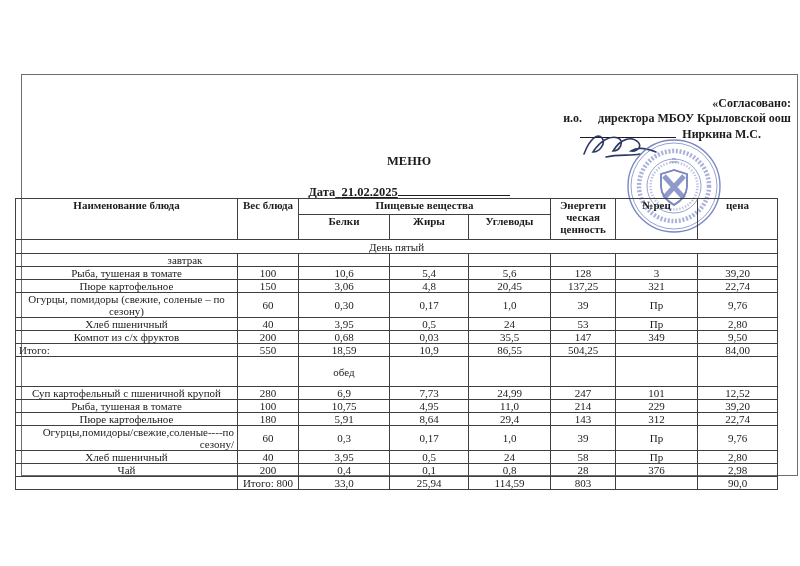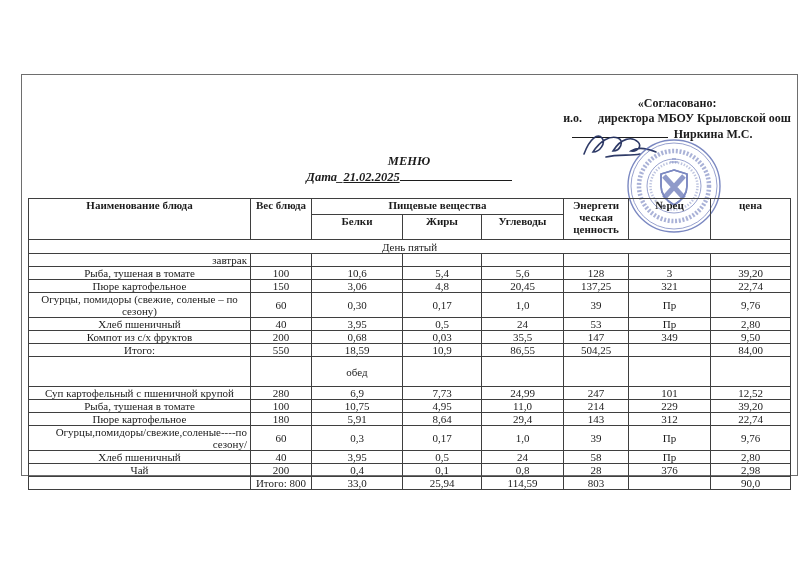--- a/index.html
+++ b/index.html
@@ -7,61 +7,61 @@
     width:800px;height:566px;position:relative;overflow:hidden;
     background:#ffffff;color:#1c1c1c;
     font-family:"Liberation Serif","DejaVu Serif",serif;
   }
   .frame{
     position:absolute;left:21px;top:74px;width:775px;height:400px;
     border:1px solid #6e6e6e;
   }
   
   .approval{
-    position:absolute;top:96px;right:9px;text-align:center;
+    position:absolute;top:96px;right:9px;text-align:right;
     font-weight:bold;font-size:12px;line-height:15px;white-space:nowrap;margin-left:44px;
   }
   .approval .role{margin-right:16px}
   .sig-underscore{
     display:inline-block;width:96px;height:11px;
     border-bottom:1px solid #1c1c1c;margin-right:6px;
   }
   .approval .line3{padding-right:30px}
   
   .titleblock{
     position:absolute;left:28px;top:154px;width:762px;text-align:center;
-    font-weight:bold;font-size:12.5px;line-height:14.5px;font-style:italic;
-  }
-  .dateline{width:fit-content;margin:0 auto;text-align:left}
+    font-weight:bold;font-size:12.5px;line-height:14.5px;
+  }
+  .dateline{width:fit-content;margin:15px auto;text-align:left}
   .date-value{text-decoration:underline}
   .date-underscore{
     display:inline-block;width:112px;height:11px;
     border-bottom:1px solid #1c1c1c;
   }
   
   table.menu{
-    position:absolute;left:28px;top:198px;width:762px;
+    position:absolute;left:15px;top:198px;width:762px;
     border-collapse:collapse;table-layout:fixed;font-size:11px;padding-left:40px;
   }
   table.menu th,table.menu td{
     border:1px solid #3f3f3f;padding:0 3px;line-height:12px;
     overflow:hidden;
   }
   table.menu th{vertical-align:top;text-align:center;font-size:11px;font-weight:bold}
   table.menu td{vertical-align:middle}
   tr.h1{height:16px}
   tr.h2{height:25px}
   tr{height:13px}
   tr.dayrow{height:14px}
   tr.mealrow2{height:30px}
   .c{text-align:center}
   .l{text-align:right}
-  .r{text-align:center}
+  .r{text-align:left}
   .b{font-weight:normal}
-  .offset{text-align:right;padding-left:120px !important}
+  .offset{text-align:center;padding-left:120px !important}
   
   .stamp{position:absolute;left:626px;top:138px;opacity:.82}
   .signature{position:absolute;left:578px;top:130px;opacity:.95}
 </style>
 </head>
 <body>
 
 <div class="frame"></div>
 
 <div class="approval">

